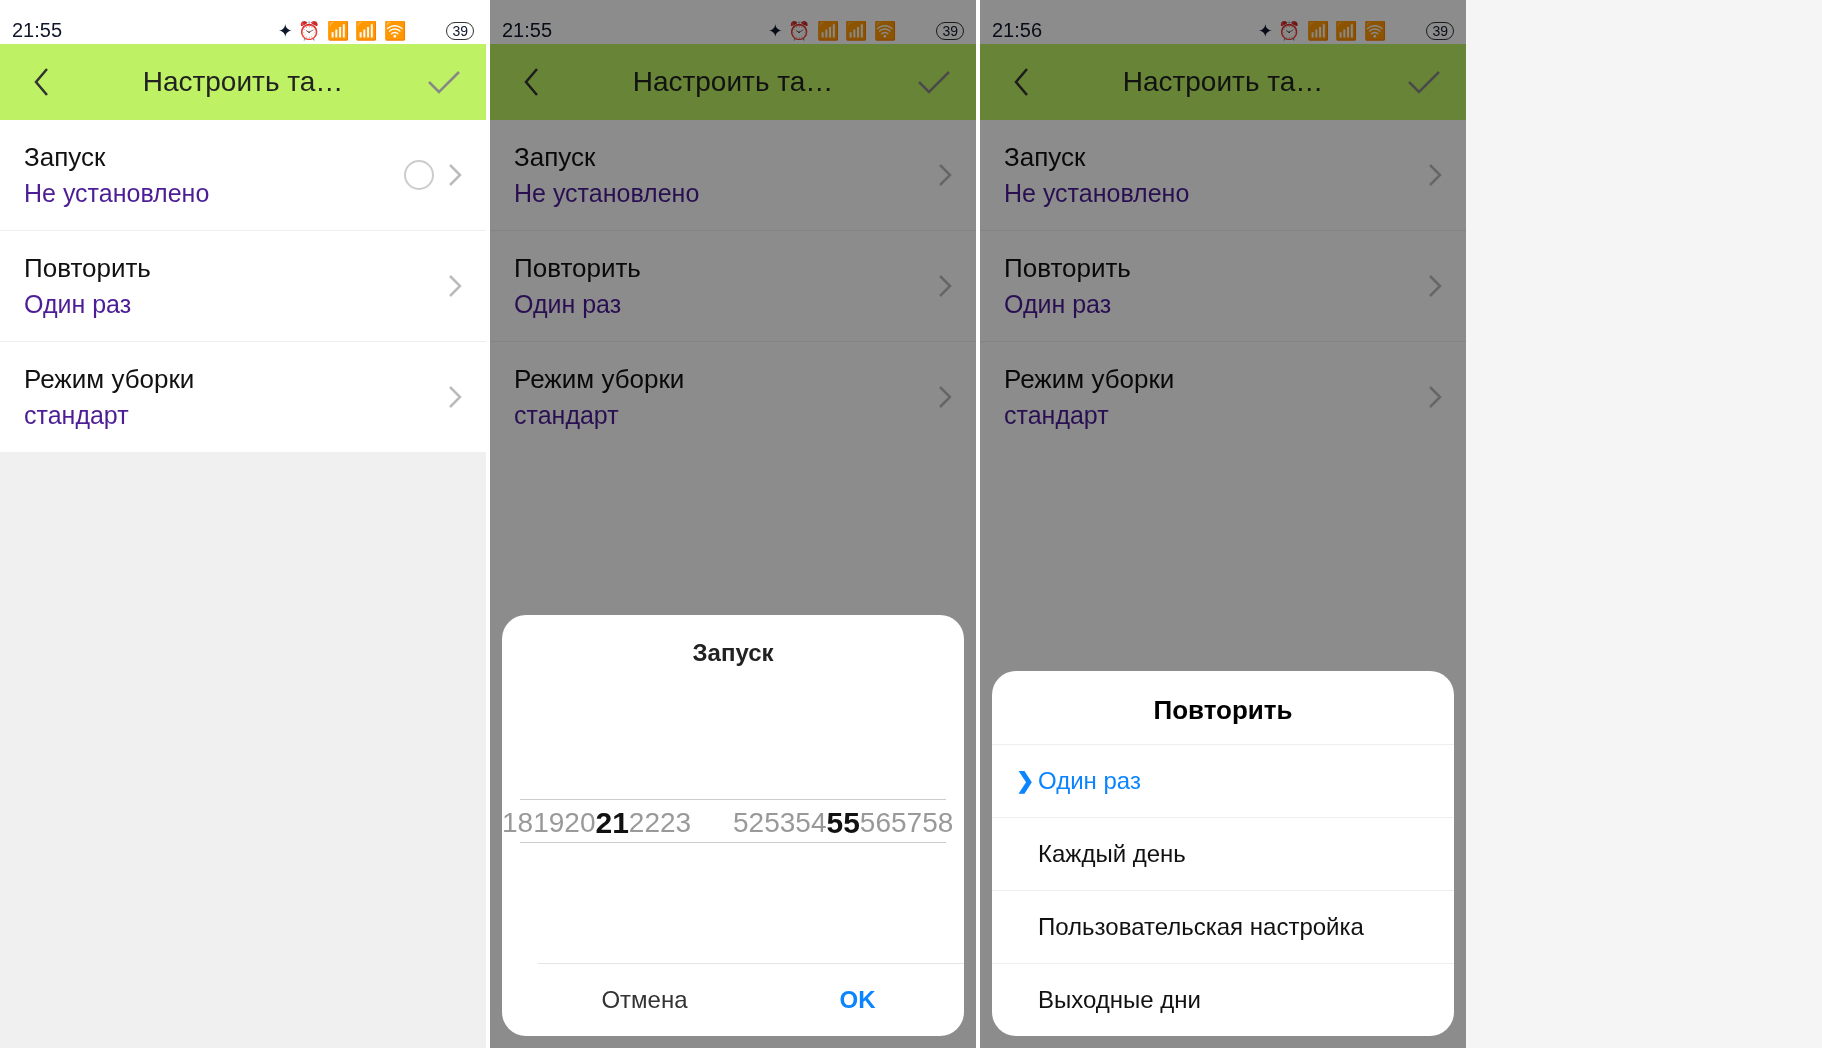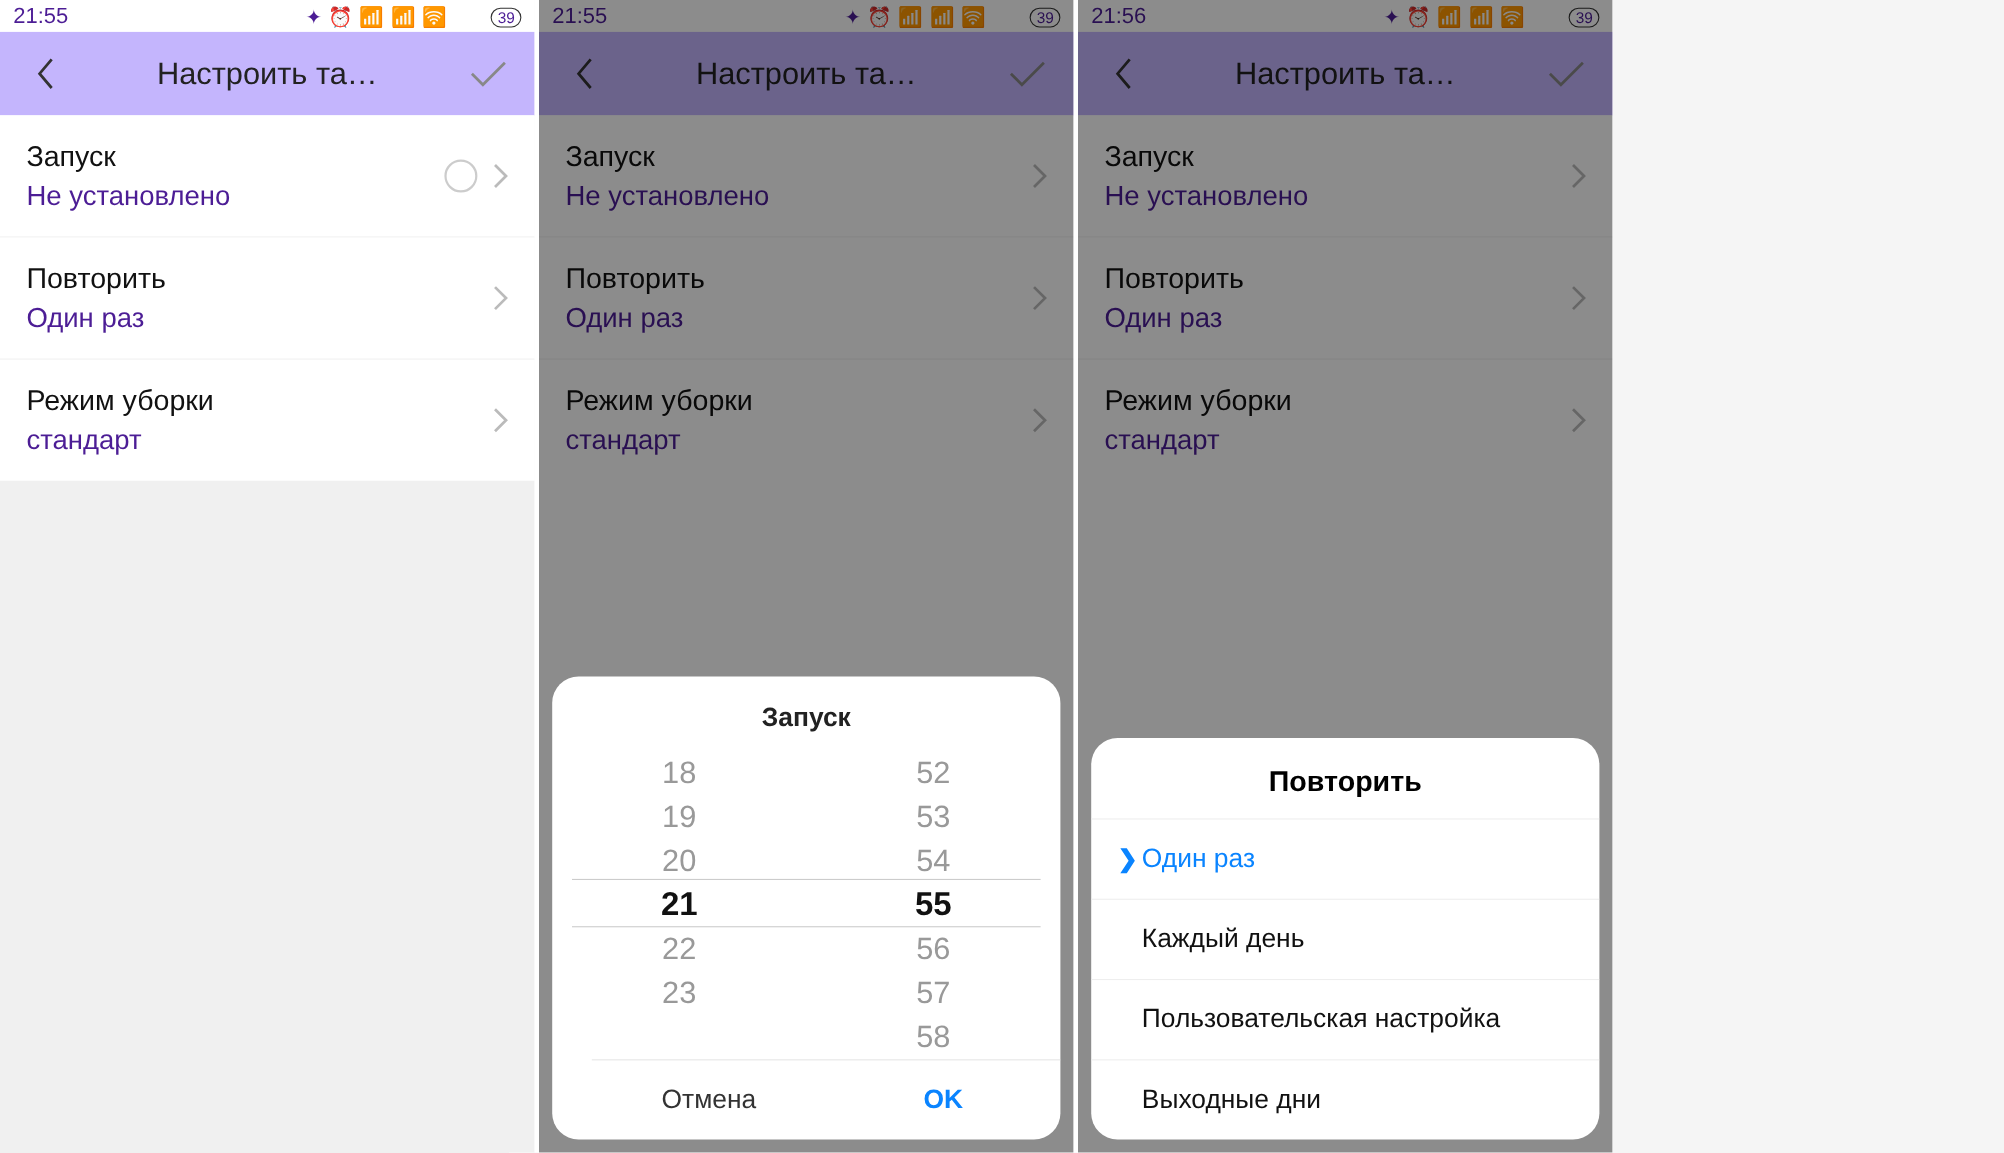--- a/index.html
+++ b/index.html
@@ -28,24 +28,24 @@
   }
   .phone.dim.has-dialog::before {
     bottom: 0;
   }
   .gap { width: 4px; height: 1048px; background: #fff; flex-shrink: 0; }
   
   .status-bar {
     display: flex;
     justify-content: space-between;
     align-items: center;
-    padding: 4px 12px 2px 12px;
+    padding: 19px 12px 2px 12px;
     font-size: 20px;
     font-weight: 500;
-    color: #4c1d95;
+    color: #0f172a;
     background: #fff;
   }
   .status-left { }
   .status-right {
     display: flex;
     align-items: center;
     gap: 6px;
     font-size: 18px;
   }
   .bat {
@@ -56,21 +56,21 @@
     font-weight: 400;
     line-height: 16px;
     margin-left: 34px;
   }
   
   .header {
     display: flex;
     align-items: center;
     justify-content: space-between;
     padding: 20px 24px;
-    background: #c4b5fd;
+    background: #bef264;
   }
   .header .back, .header .confirm {
     width: 36px; height: 36px;
     display: flex; align-items: center; justify-content: center;
   }
   .header .title {
     font-size: 28px;
     font-weight: 400;
     color: #222;
     flex: 1;
@@ -116,21 +116,20 @@
     color: #222;
   }
   .wheel-wrap {
     display: flex;
     position: relative;
     height: 280px;
   }
   .wheel {
     flex: 1;
     display: flex;
-    flex-direction: column;
     align-items: center;
     justify-content: flex-start;
     font-size: 28px;
     color: #999;
     position: relative;
   }
   .wheel .wrow {
     height: 40px;
     line-height: 40px;
   }

